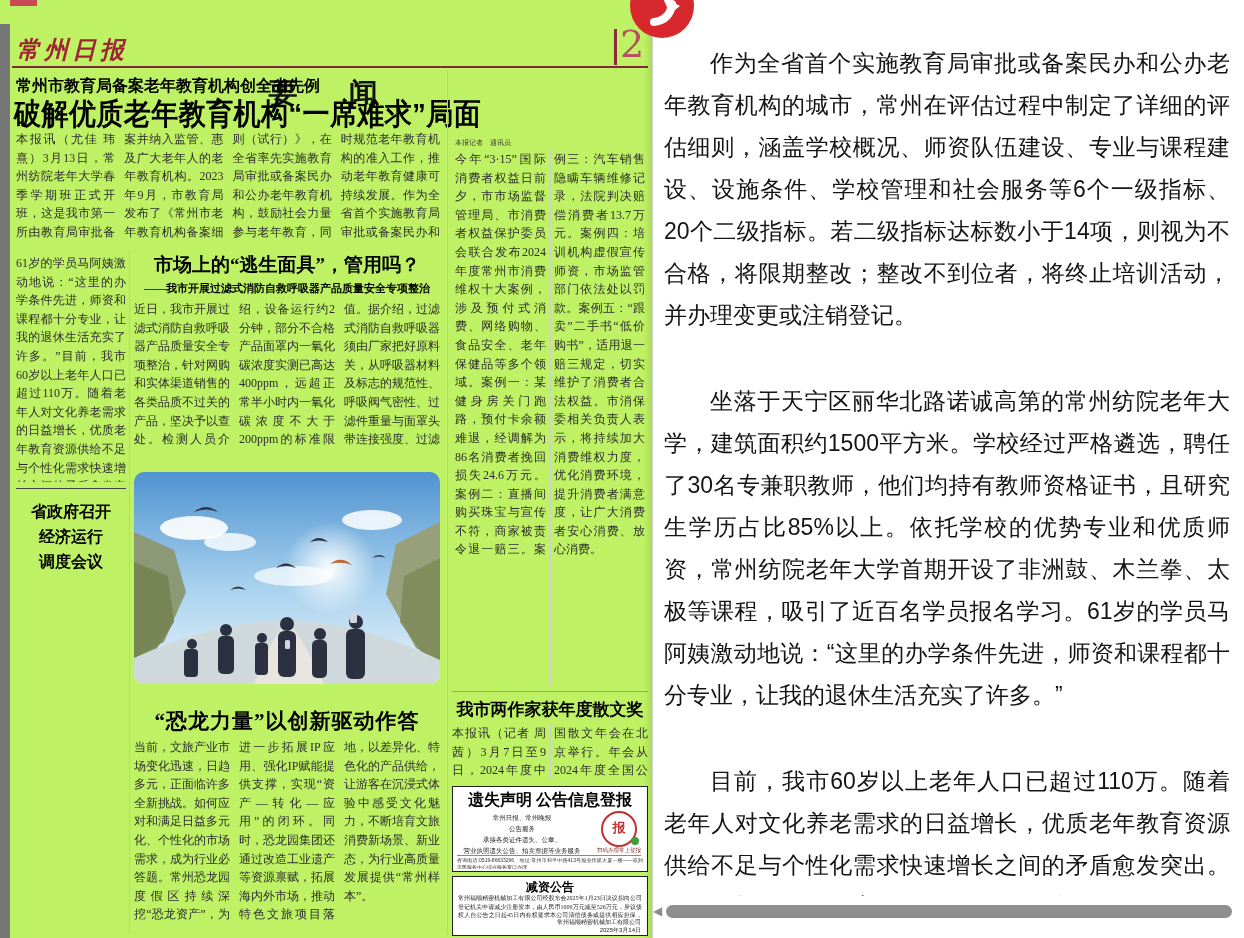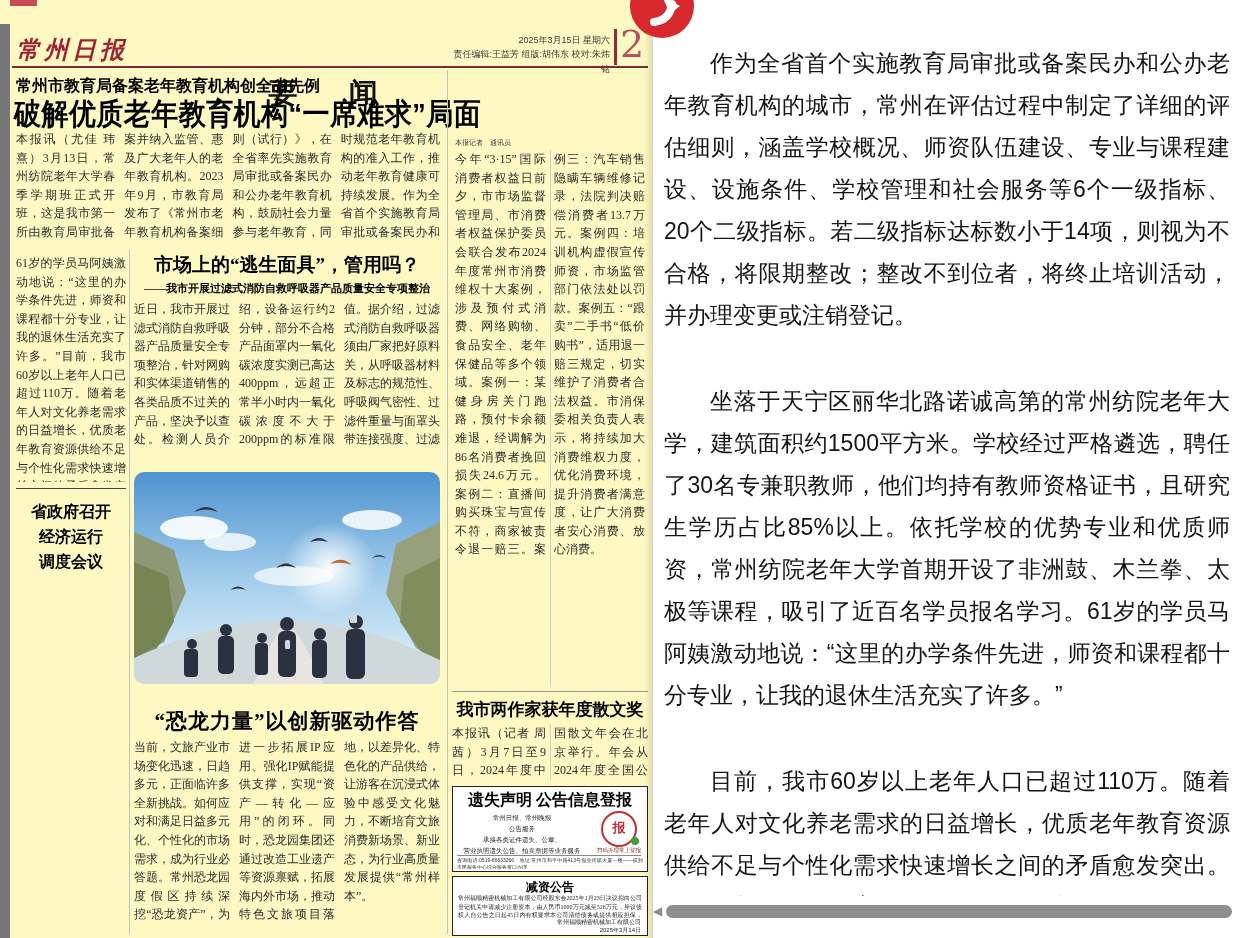--- a/index.html
+++ b/index.html
@@ -1,21 +1,21 @@
 <!DOCTYPE html>
 <html><head>
 <meta charset="utf-8">
 <style>
   html,body{margin:0;padding:0;}
   body{width:1244px;height:938px;background:#ffffff;position:relative;overflow:hidden;
        font-family:"Liberation Sans",sans-serif;}
   .abs{position:absolute;}
 
   
-  .np{position:absolute;left:0;top:0;width:652px;height:938px;background:#fef9c3;}
+  .np{position:absolute;left:0;top:0;width:652px;height:938px;background:#bef264;}
   .edge-strip{position:absolute;left:0;top:24px;width:10px;height:914px;background:#767676;}
   .red-sliver{position:absolute;left:10px;top:0;width:27px;height:6px;background:#c94b57;}
   .page-shadow{position:absolute;left:644px;top:0;width:8px;height:938px;
                background:linear-gradient(to right,rgba(0,0,0,0),rgba(0,0,0,0.10));}
 
   .masthead{left:16px;top:34px;font-family:"DejaVu Serif",serif;font-style:italic;font-weight:700;
             font-size:24px;color:#9e2433;letter-spacing:4px;}
   .section-title{left:238px;top:26px;width:170px;text-align:center;font-family:"Liberation Serif",serif;
                  font-weight:700;font-size:29px;color:#111;letter-spacing:22px;text-indent:22px;margin-top:48px;}
   .dateline{left:452px;top:33px;width:158px;text-align:right;font-size:9px;line-height:1.6;color:#3a3a3a;}
@@ -101,24 +101,20 @@
 </style>
 </head>
 <body>
 
 <div class="np">
   <div class="edge-strip"></div>
   <div class="red-sliver"></div>
 
   <div class="abs masthead">常州日报</div>
   <div class="abs section-title">要 闻</div>
-  <div class="abs dateline">
-    <div>2025年3月15日  星期六</div>
-    <div>责任编辑:王益芳  组版:胡伟东  校对:朱炜铭</div>
-  </div>
   <div class="abs pagebar"></div>
   <div class="abs pageno">2</div>
   <div class="abs header-rule"></div>
 
   <div class="abs kicker">常州市教育局备案老年教育机构创全省先例</div>
   <div class="abs headline">
     <span>破解优质老年教育机构“一席难求”局面</span>
   </div>
   <div class="abs tiny cols4 main-cols">本报讯（尤佳 玮熹）3月13日，常州纺院老年大学春季学期班正式开班，这是我市第一所由教育局审批备案并纳入监管、惠及广大老年人的老年教育机构。2023年9月，市教育局发布了《常州市老年教育机构备案细则（试行）》，在全省率先实施教育局审批或备案民办和公办老年教育机构，鼓励社会力量参与老年教育，同时规范老年教育机构的准入工作，推动老年教育健康可持续发展。作为全省首个实施教育局审批或备案民办和公办老年教育机构的城市，常州在评估过程中制定了详细的评估细则，涵盖学校概况、师资队伍建设、专业与课程建设、设施条件、学校管理和社会服务等6个一级指标、20个二级指标。若二级指标达标数小于14项，则视为不合格，将限期整改；整改不到位者，将终止培训活动，并办理变更或注销登记。坐落于天宁区丽华北路诺诚高第的常州纺院老年大学，建筑面积约1500平方米。学校经过严格遴选，聘任了30名专兼职教师，他们均持有教师资格证书，且研究生学历占比85%以上。依托学校的优势专业和优质师资，常州纺院老年大学首期开设了非洲鼓、木兰拳、太极等课程，吸引了近百名学员报名学习。</div>
   <div class="abs tiny col1cont">61岁的学员马阿姨激动地说：“这里的办学条件先进，师资和课程都十分专业，让我的退休生活充实了许多。”目前，我市60岁以上老年人口已超过110万。随着老年人对文化养老需求的日益增长，优质老年教育资源供给不足与个性化需求快速增长之间的矛盾愈发突出。同时，部分老年教育机构师资力量匮乏、办学规范和标准体系缺失等问题也亟待解决。常州市教育局备案批复老年教育机构，正是市场化运营老年大学、推动老年教育机构优质发展的一次有益尝试。常州市教育局副局长俞群祥表示，常州将坚持“政府主导，多元参与”的原则，不断提高办学成效，改变优质老年教育机构“一席难求”的局面，打造具有常州特色的老年教育发展新格局。</div>

